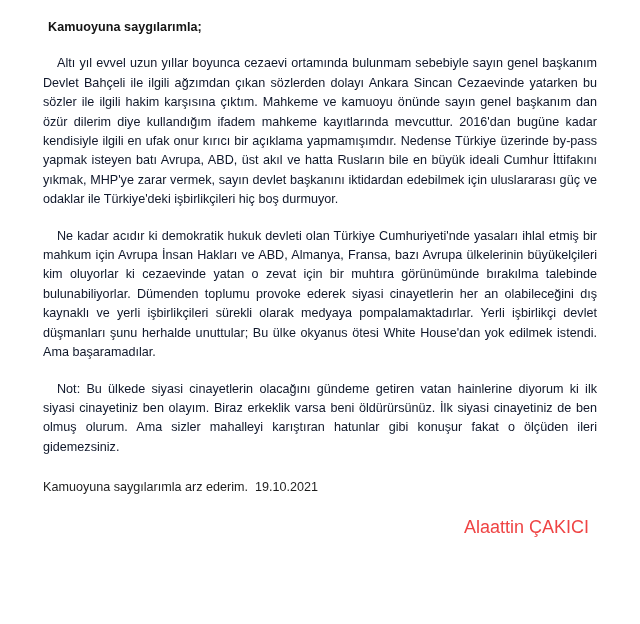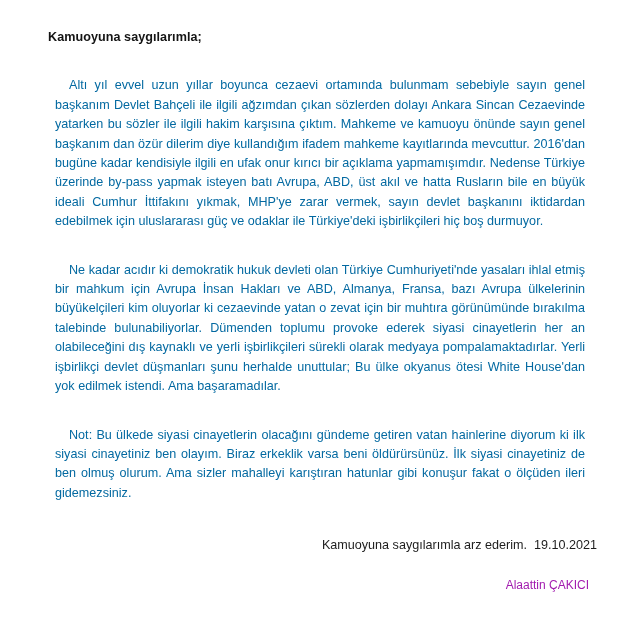--- a/index.html
+++ b/index.html
@@ -14,61 +14,61 @@
     font-family: "Liberation Sans", sans-serif;
     color: #1d1d1d;
     -webkit-font-smoothing: antialiased;
   }
   .page {
     position: relative;
     width: 640px;
     height: 624px;
     background: #ffffff;
     box-sizing: border-box;
-    padding: 23px 43px 0 43px;
+    padding: 13px 43px 0 43px;
     border-radius: 18px;
   }
   .doc-heading {
     font-size: 12.6px;
     font-weight: bold;
     line-height: 19.4px;
     letter-spacing: 0.05px;
     margin: 0 0 0 5px;
     padding-top: 5px;
     color: #141414;
   }
   .para {
     font-size: 12.6px;
     line-height: 19.4px;
     text-align: justify;
     text-justify: inter-word;
     text-indent: 14px;
-    margin: 12px;
+    margin: 0;
     padding-top: 17px;
-    color: #0369a1;
+    color: #0f172a;
     letter-spacing: 0.01px;
   }
   .closing-block {
     padding-top: 21px;
   }
   .closing-line {
     font-size: 12.6px;
     line-height: 19.4px;
-    text-align: right;
+    text-align: left;
     margin: 0;
     color: #1d1d1d;
   }
   .signature-line {
-    font-size: 12px;
+    font-size: 18px;
     line-height: 19.4px;
     text-align: right;
     margin: 0;
     padding-top: 20px;
     padding-right: 8px;
-    color: #a21caf;
+    color: #ef4444;
   }
   .nowrap-gap {
     white-space: pre;
   }
 </style>
 </head>
 <body>
 
 <div class="page">
 

